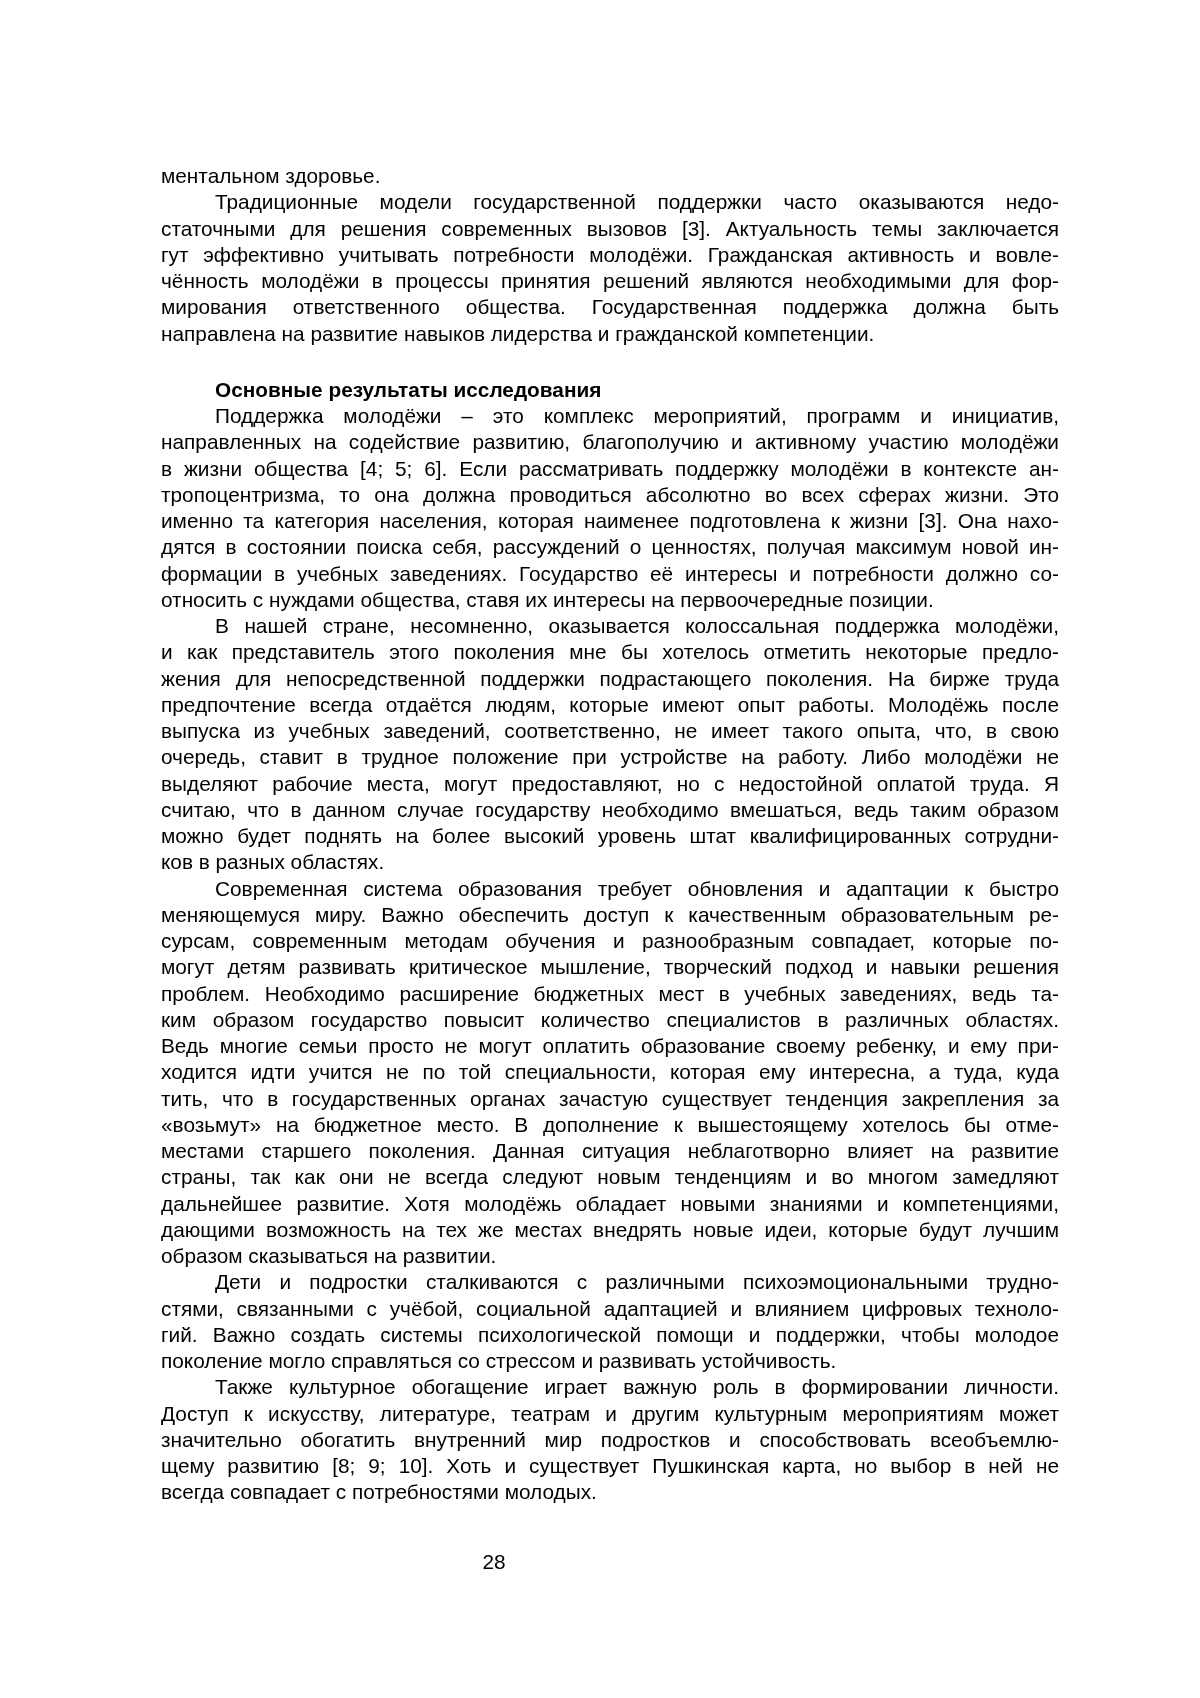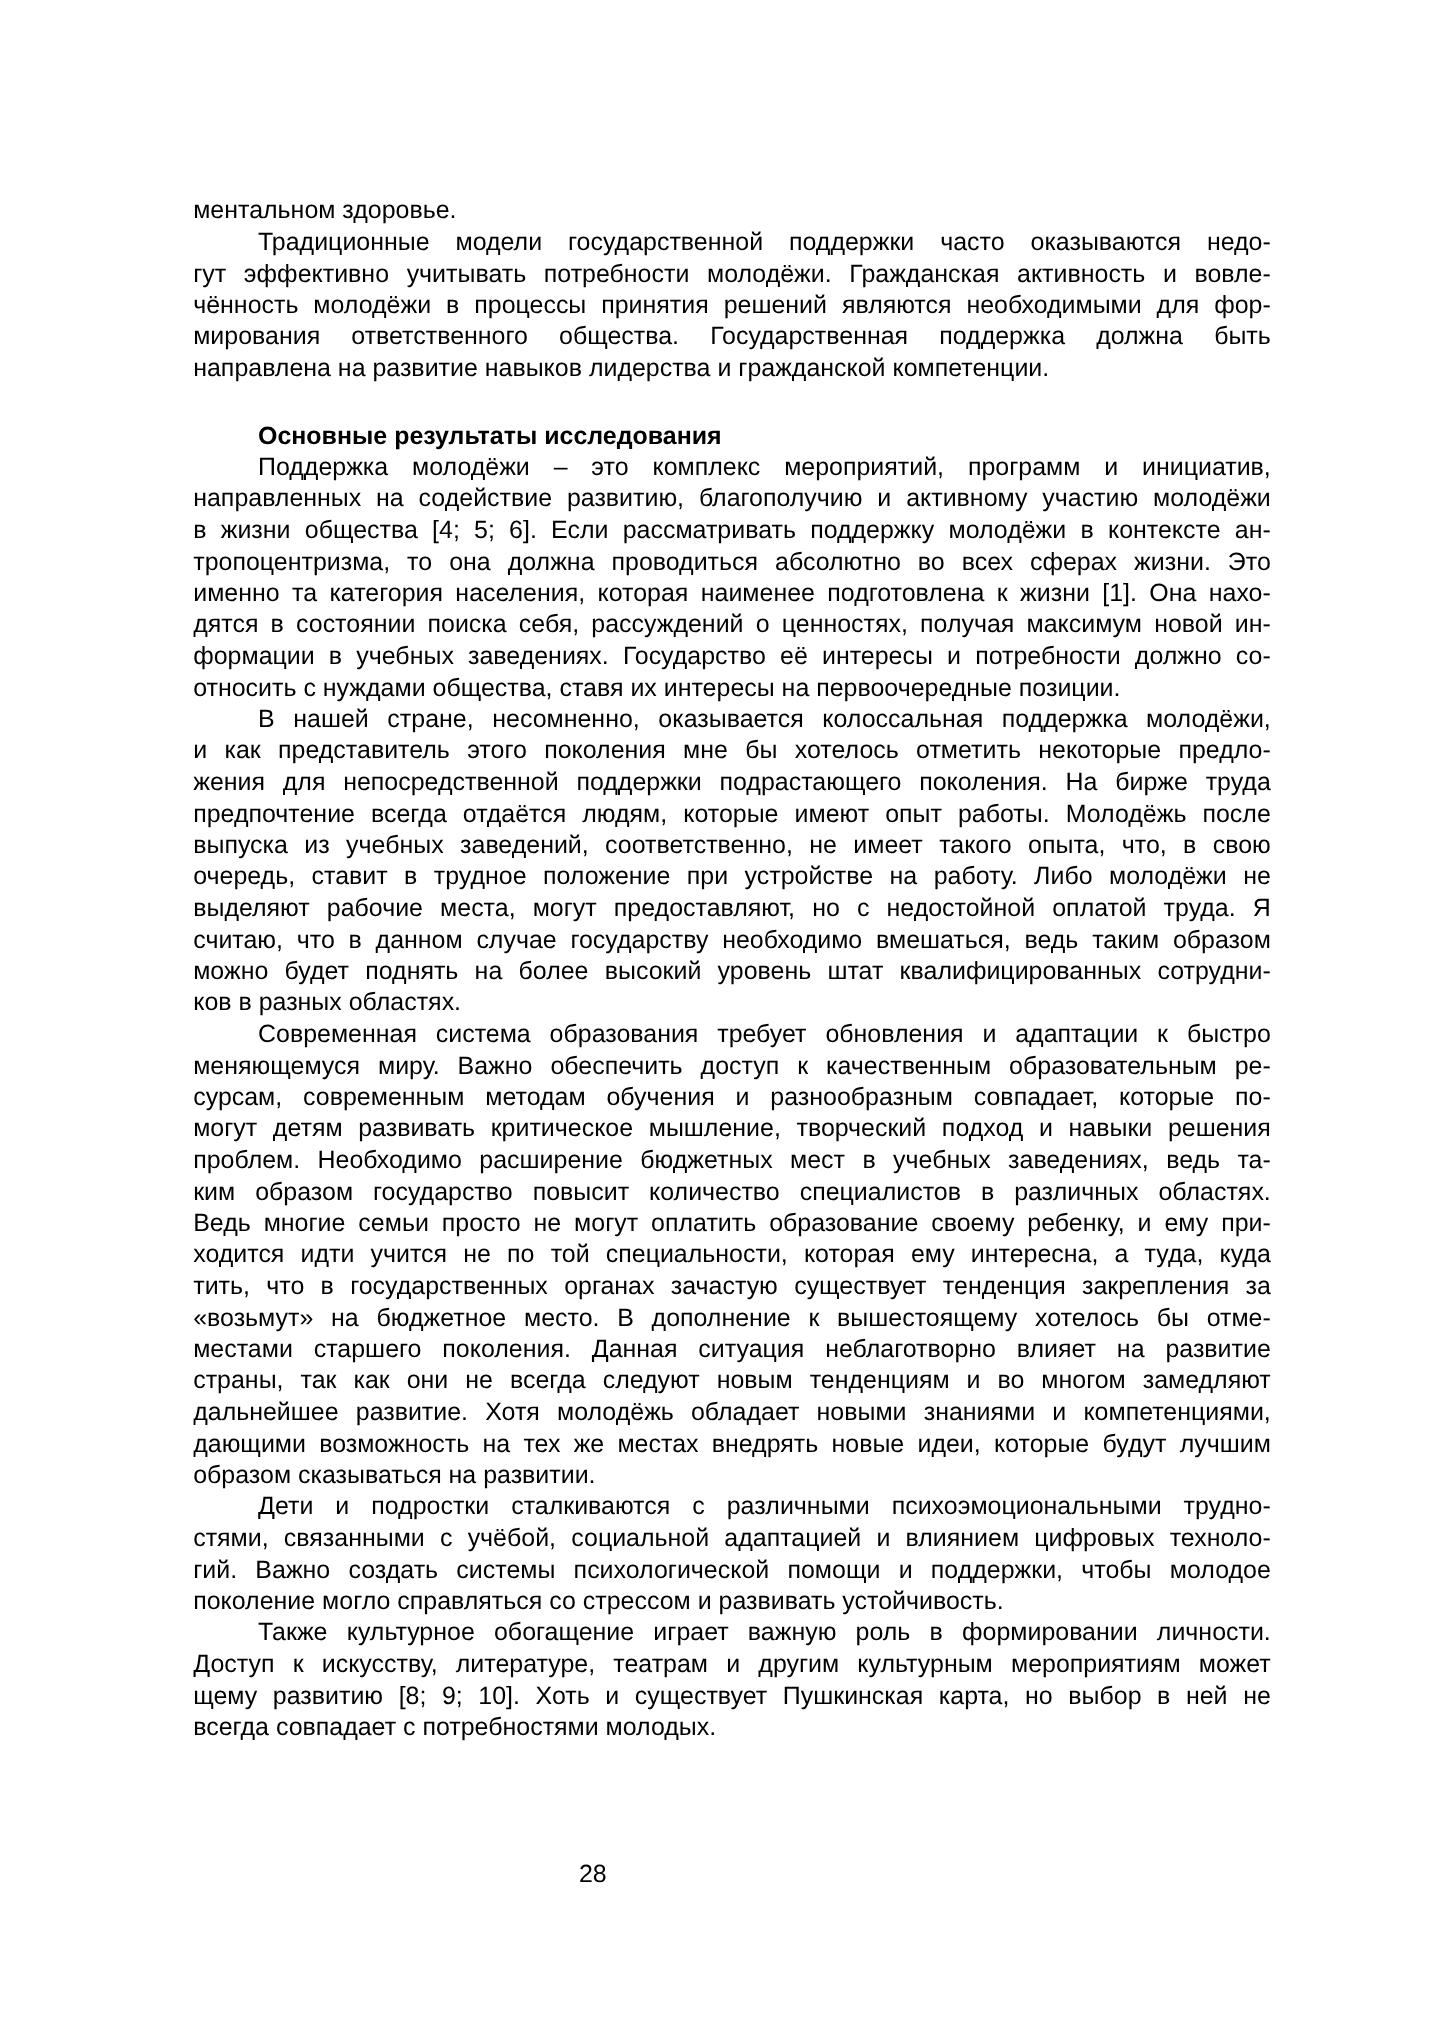--- a/index.html
+++ b/index.html
@@ -54,34 +54,35 @@
 </head>
 <body>
 
 <div class="page">
   <div class="text-body">
       <div class="block">
         <div class="line last">ментальном здоровье.</div>
       </div>
       <div class="block">
         <div class="line first">Традиционные модели государственной поддержки часто оказываются недо-</div>
+        <div class="line">статочными для решения современных вызовов [3]. Актуальность темы заключается</div>
         <div class="line">гут эффективно учитывать потребности молодёжи. Гражданская активность и вовле-</div>
         <div class="line">чённость молодёжи в процессы принятия решений являются необходимыми для фор-</div>
         <div class="line">мирования ответственного общества. Государственная поддержка должна быть</div>
         <div class="line last">направлена на развитие навыков лидерства и гражданской компетенции.</div>
       </div>
       <div class="block heading-block space-before">
         <div class="line first last">Основные результаты исследования</div>
       </div>
       <div class="block">
         <div class="line first">Поддержка молодёжи – это комплекс мероприятий, программ и инициатив,</div>
         <div class="line">направленных на содействие развитию, благополучию и активному участию молодёжи</div>
         <div class="line">в жизни общества [4; 5; 6]. Если рассматривать поддержку молодёжи в контексте ан-</div>
         <div class="line">тропоцентризма, то она должна проводиться абсолютно во всех сферах жизни. Это</div>
-        <div class="line">именно та категория населения, которая наименее подготовлена к жизни [1]. Она нахо-</div>
+        <div class="line">именно та категория населения, которая наименее подготовлена к жизни [3]. Она нахо-</div>
         <div class="line">дятся в состоянии поиска себя, рассуждений о ценностях, получая максимум новой ин-</div>
         <div class="line">формации в учебных заведениях. Государство её интересы и потребности должно со-</div>
         <div class="line last">относить с нуждами общества, ставя их интересы на первоочередные позиции.</div>
       </div>
       <div class="block">
         <div class="line first">В нашей стране, несомненно, оказывается колоссальная поддержка молодёжи,</div>
         <div class="line">и как представитель этого поколения мне бы хотелось отметить некоторые предло-</div>
         <div class="line">жения для непосредственной поддержки подрастающего поколения. На бирже труда</div>
         <div class="line">предпочтение всегда отдаётся людям, которые имеют опыт работы. Молодёжь после</div>
         <div class="line">выпуска из учебных заведений, соответственно, не имеет такого опыта, что, в свою</div>
@@ -110,18 +111,19 @@
       </div>
       <div class="block">
         <div class="line first">Дети и подростки сталкиваются с различными психоэмоциональными трудно-</div>
         <div class="line">стями, связанными с учёбой, социальной адаптацией и влиянием цифровых техноло-</div>
         <div class="line">гий. Важно создать системы психологической помощи и поддержки, чтобы молодое</div>
         <div class="line last">поколение могло справляться со стрессом и развивать устойчивость.</div>
       </div>
       <div class="block">
         <div class="line first">Также культурное обогащение играет важную роль в формировании личности.</div>
         <div class="line">Доступ к искусству, литературе, театрам и другим культурным мероприятиям может</div>
+        <div class="line">значительно обогатить внутренний мир подростков и способствовать всеобъемлю-</div>
         <div class="line">щему развитию [8; 9; 10]. Хоть и существует Пушкинская карта, но выбор в ней не</div>
         <div class="line last">всегда совпадает с потребностями молодых.</div>
       </div>
     </div>
   <div class="footer">28</div>
 </div>
 
 </body></html>

